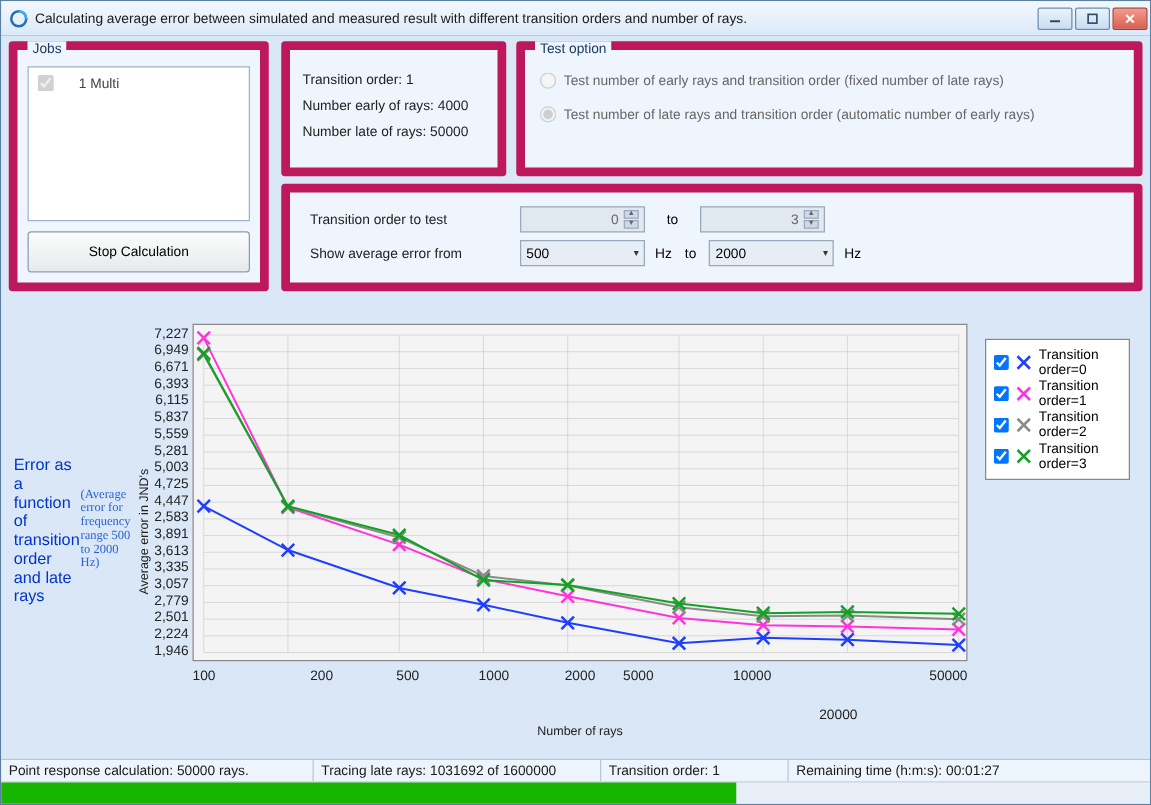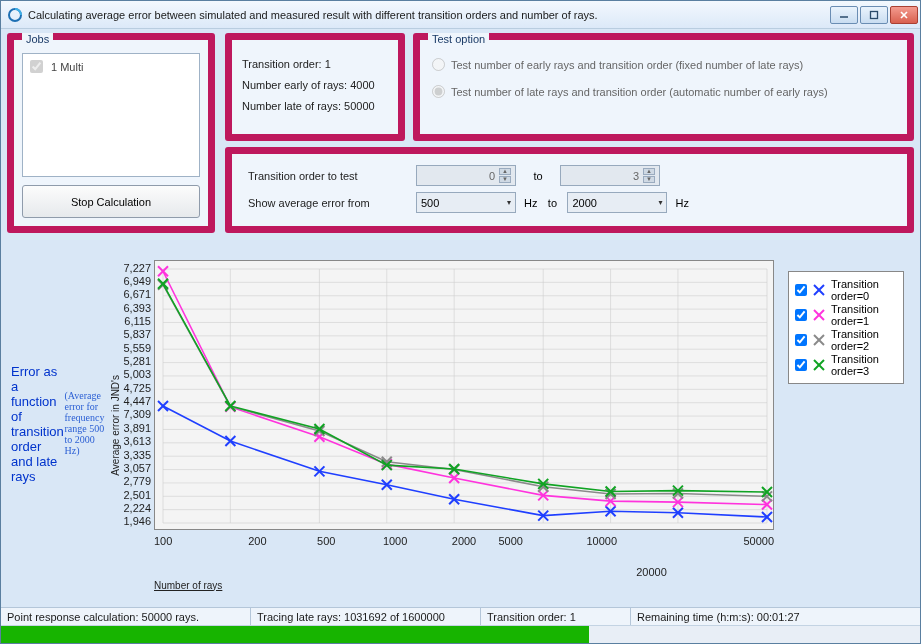--- a/index.html
+++ b/index.html
@@ -11,21 +11,21 @@
   .winbtns { display: flex; gap: 2px; }
   .winbtn { width: 28px; height: 18px; border: 1px solid #6a8db3; border-radius: 2px; background: linear-gradient(#eaf3fc,#c9ddf1); display: flex; align-items: center; justify-content: center; cursor: pointer; }
   .winbtn.close { background: linear-gradient(#f39b8f,#d9604f); border-color: #a93f32; color:#fff; }
   .winbtn svg { width: 10px; height: 10px; }
   .content { flex: 1; padding: 4px 6px 0 6px; display: flex; flex-direction: column; gap: 2px; background:#d9e7f6; }
   .toprow { display: flex; gap: 10px; }
   .groupbox { border: 7px solid #be185d; background: #eff5fc; border-radius: 3px; position: relative; padding: 10px 8px 8px 8px; }
   .groupbox .gtitle { position: absolute; top: -7px; left: 8px; background: #eff5fc; padding: 0 4px; color: #1a3a66; font-size: 11px; }
   .jobsbox { width: 208px; height: 200px; display: flex; flex-direction: column; }
   .jobslist { flex: 1; background: #fff; border: 1px solid #9fb2c6; margin-top: 3px; padding: 3px; }
-  .jobitem { display: flex; align-items: center; gap: 5px; color:#444; }
+  .jobitem { display: flex; align-items: center; gap: 17px; color:#444; }
   .jobitem input { accent-color:#888; }
   .stopbtn { margin-top: 8px; height: 33px; background: linear-gradient(#fcfcfc,#e6e9ec); border: 1px solid #8f9bab; border-radius: 3px; cursor: pointer; }
   .rightcol { flex: 1; display: flex; flex-direction: column; gap: 6px; }
   .row1 { display: flex; gap: 8px; }
   .parambox { width: 180px; height: 108px; padding: 14px 10px; line-height: 1.9; color:#222; }
   .testopt { flex: 1; height: 108px; }
   .radio { display: flex; align-items: center; gap: 6px; color:#666; margin: 8px 0 14px 4px; }
   .radio input { margin:0; }
   .ctrlrow { display: flex; align-items: center; gap: 8px; padding: 3px 8px; }
   .ctrlrow label { width: 160px; color:#222; }
@@ -173,21 +173,21 @@
               <span>6,949</span>
               <span>6,671</span>
               <span>6,393</span>
               <span>6,115</span>
               <span>5,837</span>
               <span>5,559</span>
               <span>5,281</span>
               <span>5,003</span>
               <span>4,725</span>
               <span>4,447</span>
-              <span>7,309</span>
+              <span>2,583</span>
               <span>3,891</span>
               <span>3,613</span>
               <span>3,335</span>
               <span>3,057</span>
               <span>2,779</span>
               <span>2,501</span>
               <span>2,224</span>
               <span>1,946</span>
             </div>
           <div>
@@ -371,24 +371,24 @@
                 </g>
               </svg>
             <div class="xticks" id="xticks" style="width:620px;">
                 <span style="flex: 1 1 0%; text-align: left;">100</span>
                 <span style="flex: 1 1 0%; text-align: center;">200</span>
                 <span style="flex: 1 1 0%; text-align: center;">500</span>
                 <span style="flex: 1 1 0%; text-align: center;">1000</span>
                 <span style="flex: 1 1 0%; text-align: center;">2000</span>
                 <span style="flex: 1 1 0%; text-align: left;">5000</span>
                 <span style="flex: 1 1 0%; text-align: center;">10000</span>
-                <span style="flex: 1 1 0%;  margin-top: 31px;">20000</span>
+                <span style="flex: 1 1 0%; text-align: center; margin-top: 31px;">20000</span>
                 <span style="flex: 1 1 0%; text-align: right;">50000</span>
               </div>
-            <div class="xlabel" style="text-decoration:underline;">Number of rays</div>
+            <div class="xlabel" style="text-align:center;">Number of rays</div>
           </div>
         </div>
       </div>
       <div class="legend" id="legend">
           <div class="legrow">
             <input type="checkbox" checked="" style="">
             <span class="legmark">
               <svg width="14" height="14">
                 <g>
                   <line x1="2" y1="2" x2="12" y2="12" stroke="#1f3fff" stroke-width="2"></line>

